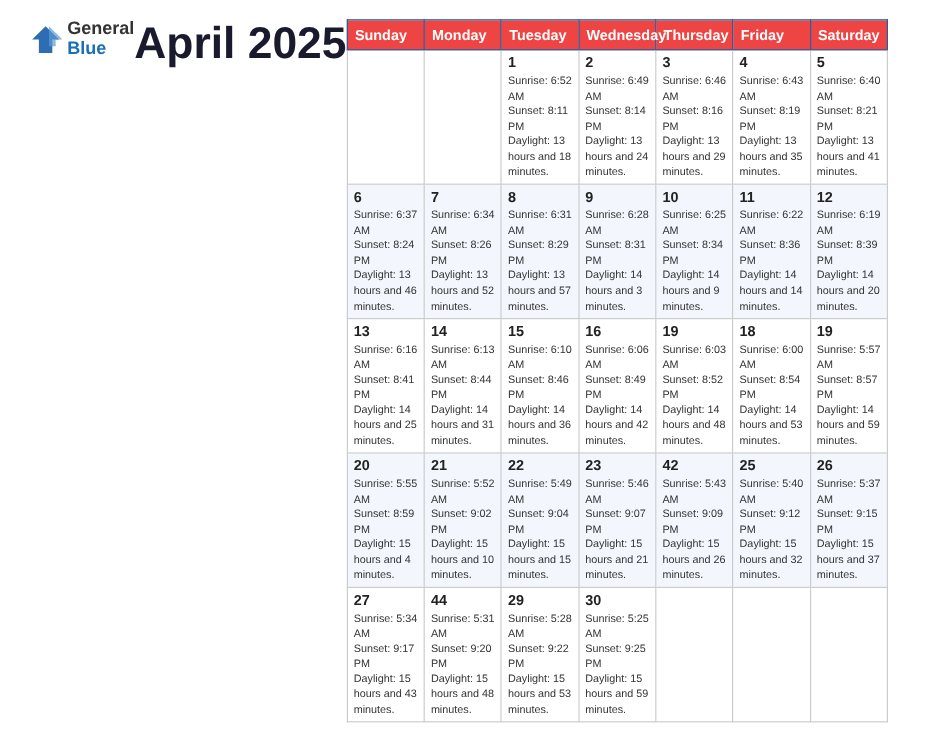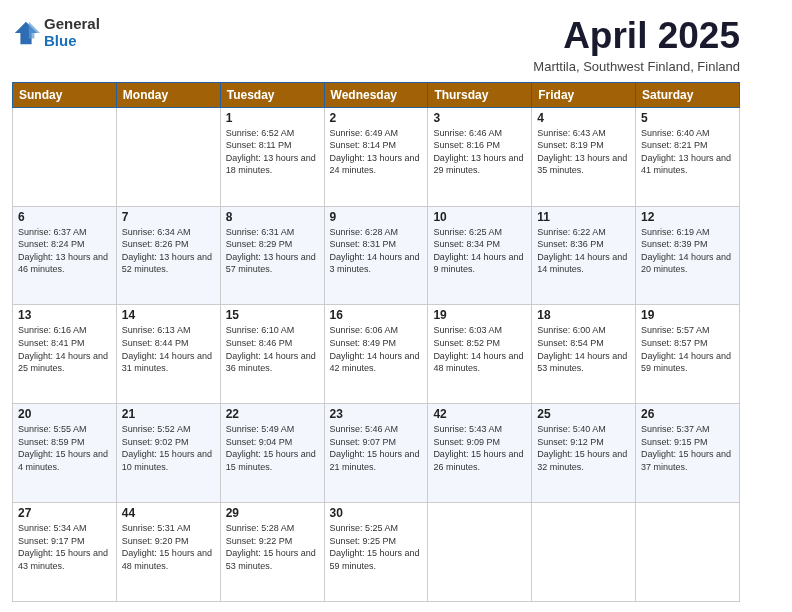--- a/index.html
+++ b/index.html
@@ -6,23 +6,22 @@
     body {
       font-family: Arial, sans-serif;
       background: #fff;
       width: 792px;
       height: 612px;
       overflow: hidden;
     }
     .page {
       width: 760px;
       height: 612px;
-      padding: 16px 20px 10px 12px;
-      display: flex;
-      flex-direction: column;
+      padding: 16px 20px 10px 24px;
+      display: flex;
     }
     .header {
       display: flex;
       justify-content: space-between;
       align-items: flex-start;
       margin-bottom: 8px;
     }
     .logo {
       display: flex;
       align-items: center;
@@ -100,41 +99,40 @@
     .empty-cell {
       background: #f9f9f9;
     }
     tr:nth-child(odd) td {
       background-color: #fff;
     }
     tr:nth-child(even) td {
       background-color: #f3f7fd;
     }
     .calendar thead tr th {
-      background: #a16207;
+      background: #ef4444;
     }
   </style>
 </head>
 <body>
 
 <div class="page">
   <div class="header">
     <div class="logo">
       <svg class="logo-icon" viewBox="0 0 40 40">
         <polygon points="20,4 36,20 28,20 28,36 12,36 12,20 4,20" fill="#2e6db4"></polygon>
         <polygon points="24,4 40,20 32,20 32,28 24,28" fill="#5b9bd5" opacity="0.7"></polygon>
       </svg>
       <div class="logo-text">
         <span class="logo-general">General</span>
         <span class="logo-blue">Blue</span>
       </div>
     </div>
     <div class="title-area">
       <div class="month-title">April 2025</div>
-      <div class="subtitle">Marttila, Southwest Finland, Finland</div>
     </div>
   </div>
 
   <table class="calendar">
     <thead>
       <tr>
         <th>Sunday</th>
         <th>Monday</th>
         <th>Tuesday</th>
         <th>Wednesday</th>

